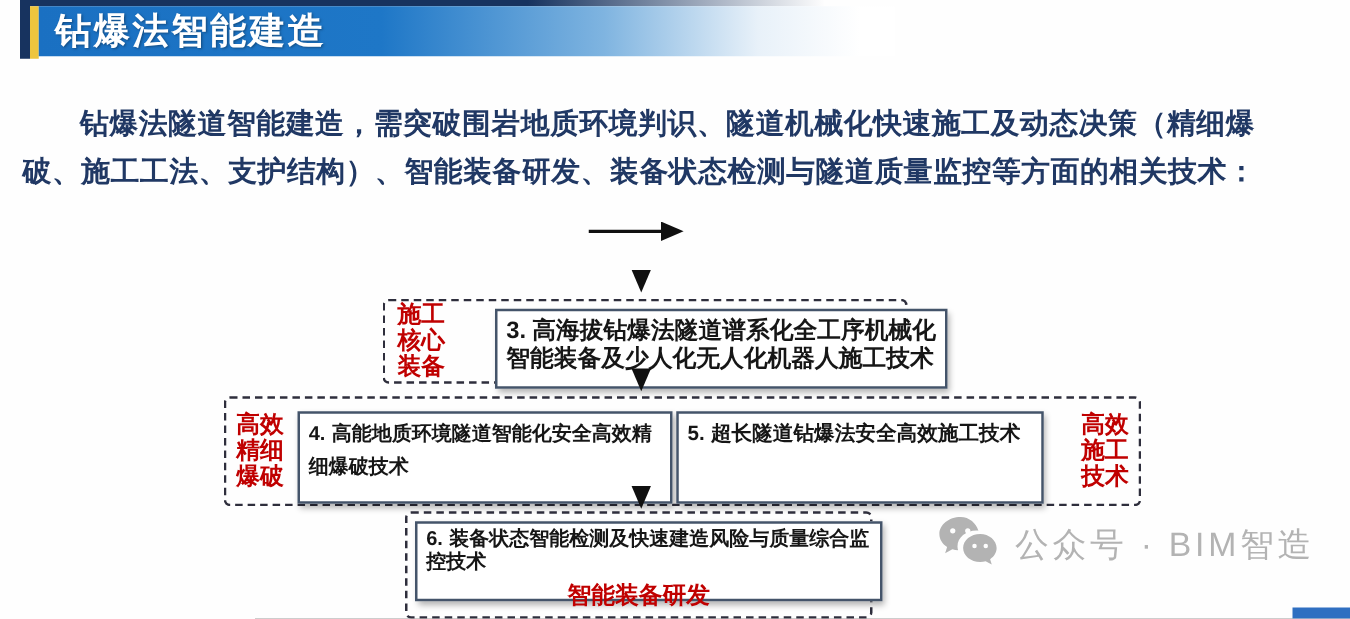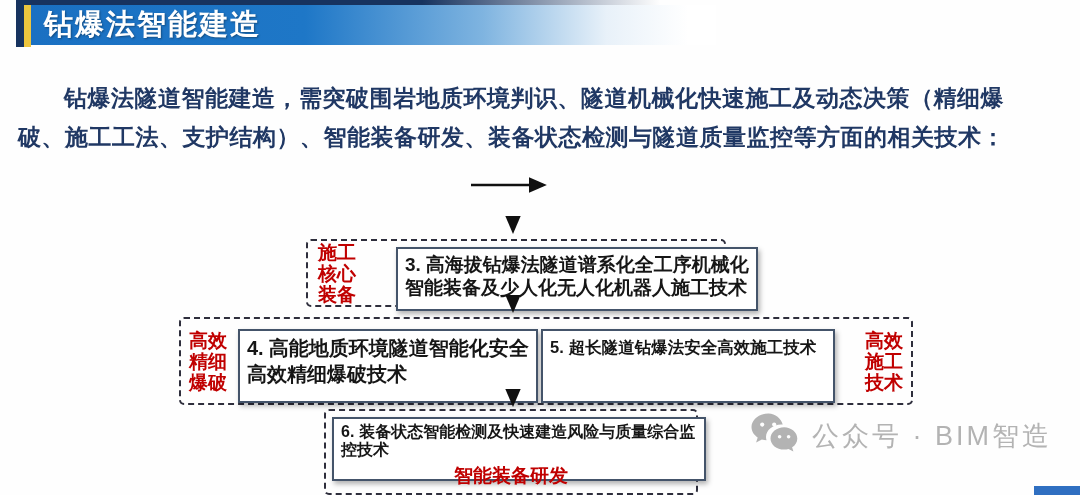--- a/index.html
+++ b/index.html
@@ -31,21 +31,21 @@
   .side-label{position:absolute;top:50%;transform:translateY(-50%);
     color:var(--label_red);font-size:19px;font-weight:800;line-height:21px;
     white-space:pre-line;text-align:center;}
   .flow-box{position:absolute;background:#fff;border:2px solid var(--box_border);
     box-shadow:2px 3px 5px rgba(0,0,0,.30);
     padding:4px 7px;font-size:16.5px;font-weight:700;color:#161616;line-height:24px;}
   .flow-box .num{margin-right:5px;}
   .b1{left:56px;top:9px;width:240px;height:58px;}
   .b2{left:388px;top:9px;width:254px;height:58px;}
   .b3{left:62px;top:6px;width:344px;height:52px;font-size:19px;line-height:23px;margin-left:26px;}
-  .b4{left:57px;top:10px;width:282px;height:62px;font-size:20px;line-height:26px;}
+  .b4{left:57px;top:10px;width:282px;height:62px;font-size:16px;line-height:26px;}
   .b5{left:360px;top:10px;width:276px;height:62px;display:flex;align-items:flex-start;}
   .b6{left:6px;top:6px;width:356px;height:52px;font-size:16px;line-height:18px;}
   .bottom-label{position:absolute;left:0;right:0;bottom:4px;text-align:center;
     color:var(--label_red);font-size:19px;font-weight:800;}
   .arrows{position:absolute;left:0;top:0;width:1080px;height:495px;pointer-events:none;}
   
   .watermark{position:absolute;left:750px;top:412px;display:flex;align-items:flex-end;gap:12px;}
   .watermark .wm-text{color:#b3b3b3;font-size:27px;letter-spacing:3px;font-weight:500;}
   .corner-logo{position:absolute;right:0;bottom:0;width:46px;height:9px;background:#2f6fc1;}
 </style>

